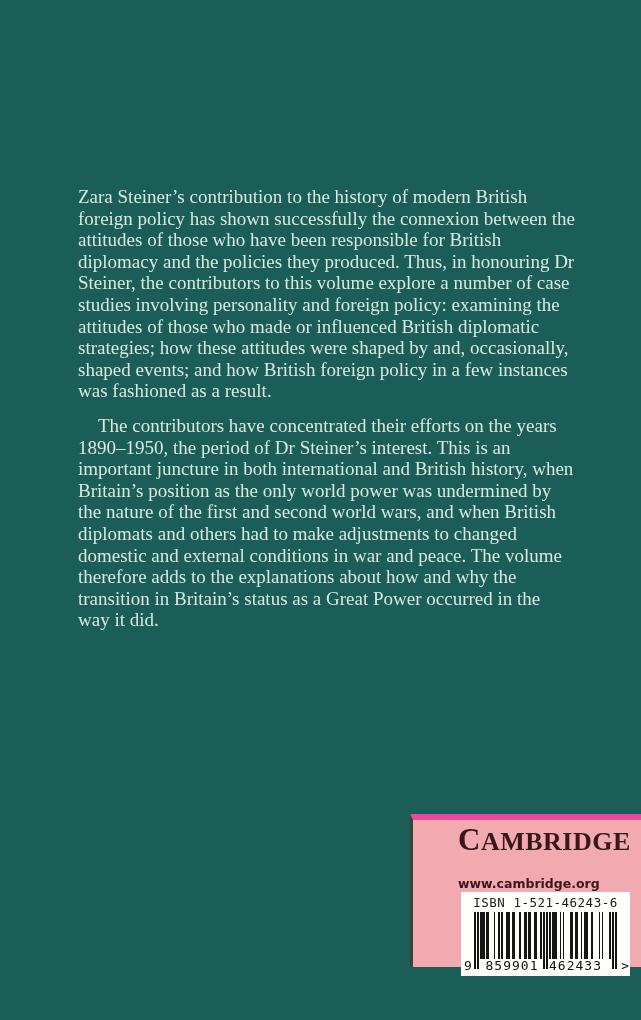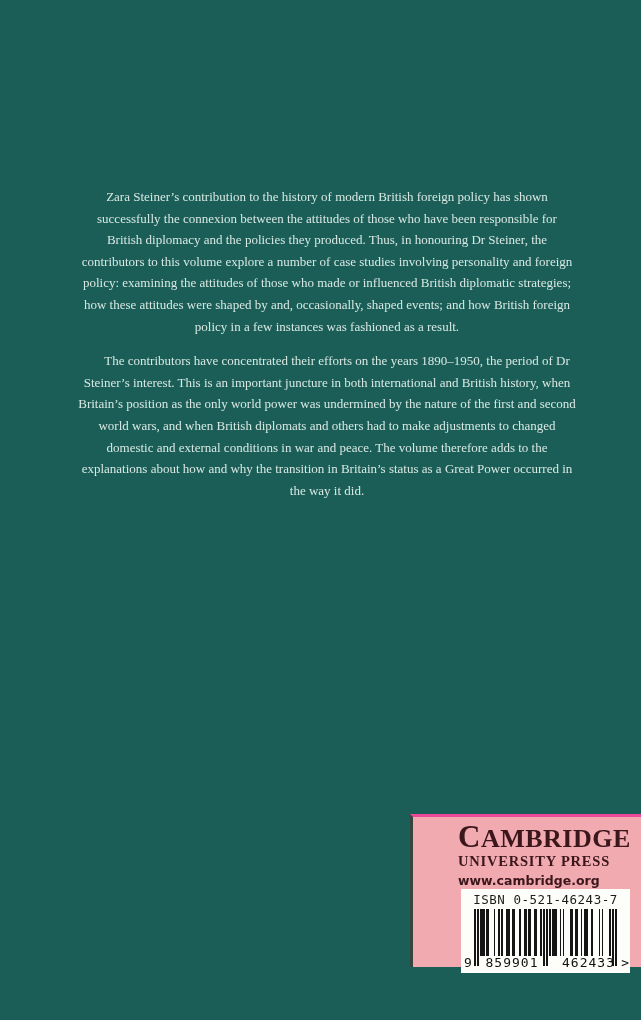--- a/index.html
+++ b/index.html
@@ -14,38 +14,38 @@
     font-family: "Liberation Serif", serif;
   }
 
   
   .blurb {
     position: absolute;
     left: 78px;
     top: 186px;
     width: 498px;
     color: #d8e8e2;
-    font-size: 13px;
+    font-size: 19px;
     line-height: 21.6px;
-    text-align: center;
+    text-align: left;
   }
   .para { margin: 0; padding: 0; }
   .para-2 { text-indent: 20px; margin-top: 13px; }
 
   
   .imprint-panel {
     position: absolute;
     left: 410px;
     top: 814px;
     width: 231px;
     height: 153px;
     box-sizing: border-box;
     background: #f0aab0;
     border-left: 3px solid #384440;
-    border-top: 3px solid #ec4899;
+    border-top: 6px solid #ec4899;
   }
   .brand {
     padding: 5px 0 0 45px;
     color: #3b161b;
   }
   .brand-name {
     font-family: "Liberation Serif", serif;
     font-weight: bold;
     font-size: 26px;
     line-height: 29px;
@@ -57,21 +57,21 @@
     font-weight: bold;
     font-size: 14.5px;
     line-height: 17px;
     letter-spacing: 0.8px;
   }
   .brand-url {
     font-family: "DejaVu Sans", sans-serif;
     font-weight: bold;
     font-size: 12.5px;
     line-height: 14px;
-    margin-top: 4px;
+    margin-top: 21px;
   }
 
   
   .isbn-box {
     position: absolute;
     left: 48px;
     top: 72px;
     width: 169px;
     height: 84px;
     background: #fdfdfa;
@@ -103,43 +103,42 @@
     left: 0;
     top: 66px;
     width: 100%;
     height: 16px;
     font-family: "DejaVu Sans Mono", monospace;
     font-size: 13px;
     color: #111;
   }
   .digit-lead  { position: absolute; left: 3px; }
   .digit-g1    { position: absolute; left: 20px; width: 62px; text-align: center; letter-spacing: 1px; }
-  .digit-g2    { position: absolute; left: 76px; width: 62px; text-align: right; letter-spacing: 1px; padding-left: 16px; }
+  .digit-g2    { position: absolute; left: 88px; width: 62px; text-align: left; letter-spacing: 1px; }
   .digit-trail { position: absolute; right: 1px; }
 </style>
 </head>
 <body>
 
 <div class="cover">
 
   <div class="blurb">
     <p class="para para-1">Zara Steiner’s contribution to the history of modern British foreign policy has shown successfully the connexion between the attitudes of those who have been responsible for British diplomacy and the policies they produced. Thus, in honouring Dr Steiner, the contributors to this volume explore a number of case studies involving personality and foreign policy: examining the attitudes of those who made or influenced British diplomatic strategies; how these attitudes were shaped by and, occasionally, shaped events; and how British foreign policy in a few instances was fashioned as a result.</p>
     <p class="para para-2">The contributors have concentrated their efforts on the years 1890–1950, the period of Dr Steiner’s interest. This is an important juncture in both international and British history, when Britain’s position as the only world power was undermined by the nature of the first and second world wars, and when British diplomats and others had to make adjustments to changed domestic and external conditions in war and peace. The volume therefore adds to the explanations about how and why the transition in Britain’s status as a Great Power occurred in the way it did.</p>
   </div>
 
   <div class="imprint-panel">
 
     <div class="brand">
       <div class="brand-name">CAMBRIDGE</div>
-      <div class="brand-sub">UNIVERSITY PRESS</div>
       <div class="brand-url">www.cambridge.org</div>
     </div>
 
     <div class="isbn-box">
-      <div class="isbn-line">ISBN 0-521-46243-7</div>
+      <div class="isbn-line">ISBN 1-521-46243-6</div>
       <div class="bars">
           <div class="bar on guard"></div>
           <div class="bar off"></div>
           <div class="bar on guard"></div>
           <div class="bar off"></div>
           <div class="bar on"></div>
           <div class="bar on"></div>
           <div class="bar on"></div>
           <div class="bar off"></div>
           <div class="bar on"></div>

